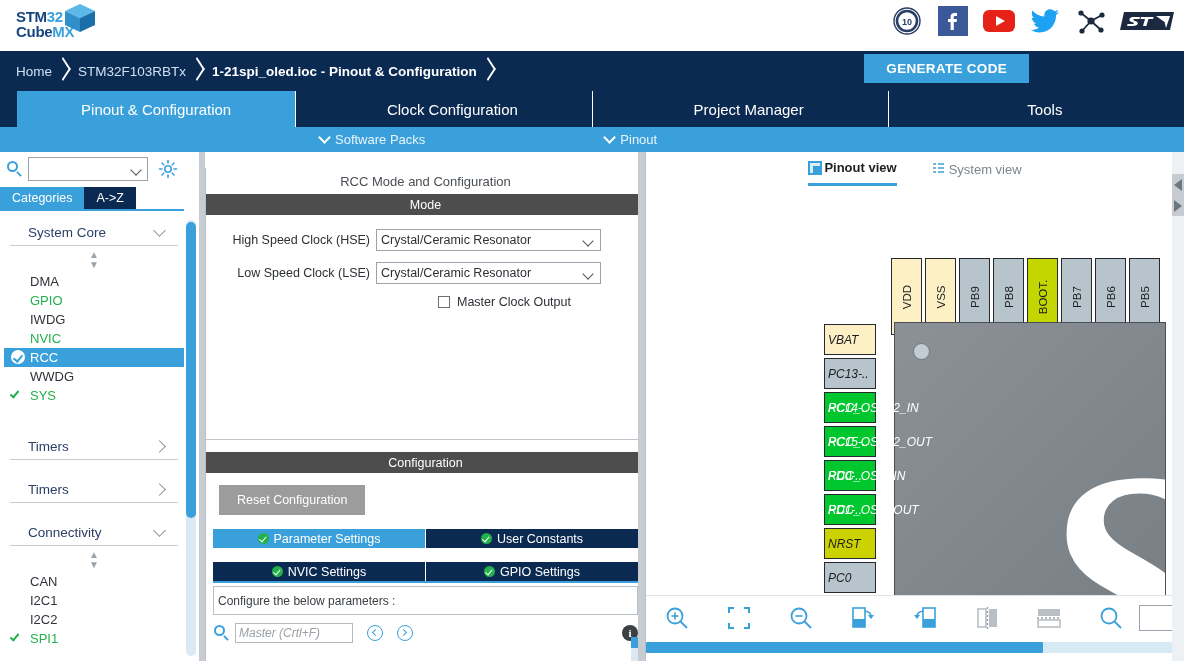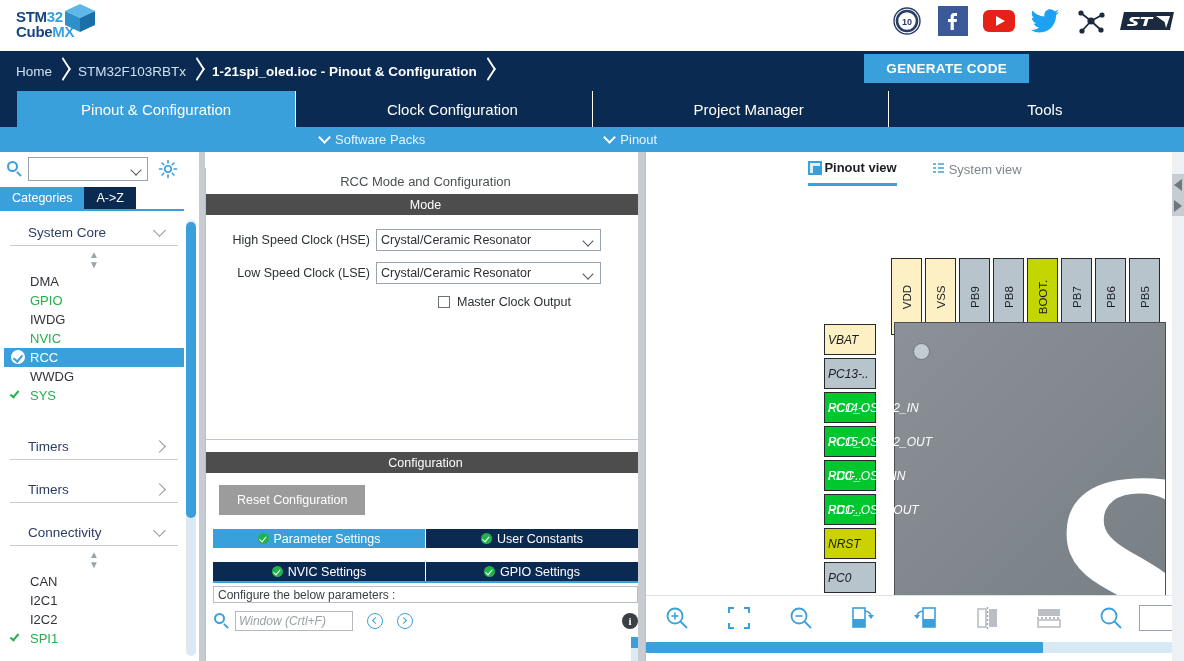--- a/index.html
+++ b/index.html
@@ -224,21 +224,21 @@
   .ctab.sel { background: #3aa0dc; color: #ffffff; }
   .okdot {
     width: 11px; height: 11px; border-radius: 50%; background: #22b14c; position: relative; flex: none;
   }
   .okdot::after {
     content: ''; position: absolute; left: 3px; top: 2px; width: 3px; height: 5.5px;
     border-right: 1.6px solid #fff; border-bottom: 1.6px solid #fff; transform: rotate(40deg);
   }
   .tab-underline { height: 2px; background: #3aa0dc; margin: 0 7px; }
   .cfgbar {
-    margin: 3px 7px 8px 7px; height: 17px; border: 1px solid #b9bfc5; background: #fff;
+    margin: 3px 7px 8px 7px; height: 29px; border: 1px solid #b9bfc5; background: #fff;
     display: flex; align-items: center; padding-left: 4px; font-size: 12px; color: #3b4046;
   }
   .searchrow2 { display: flex; align-items: center; margin: 5px 7px 0 7px; }
   .sfield {
     width: 118px; height: 20px; border: 1px solid #b3b9bf; background: #fff;
     font-size: 12px; color: #9aa0a6; font-style: italic; padding-left: 3px; line-height: 19px;
   }
   .navbtn {
     width: 16px; height: 16px; border: 1.5px solid #3aa0dc; border-radius: 50%;
     margin-left: 14px; position: relative; cursor: pointer;
@@ -580,21 +580,21 @@
       </div>
       <div class="tab-underline"></div>
 
       <div class="cfgbar">Configure the below parameters :</div>
 
       <div class="searchrow2">
         <span class="mag">
             <span class="c"></span>
             <span class="h"></span>
           </span>
-        <div class="sfield">Window (Crtl+F)</div>
+        <div class="sfield">Master (Crtl+F)</div>
         <span class="navbtn prev">
             <span class="ar"></span>
           </span>
         <span class="navbtn next">
             <span class="ar"></span>
           </span>
         <span class="infoic">i</span>
       </div>
 
     </div>

